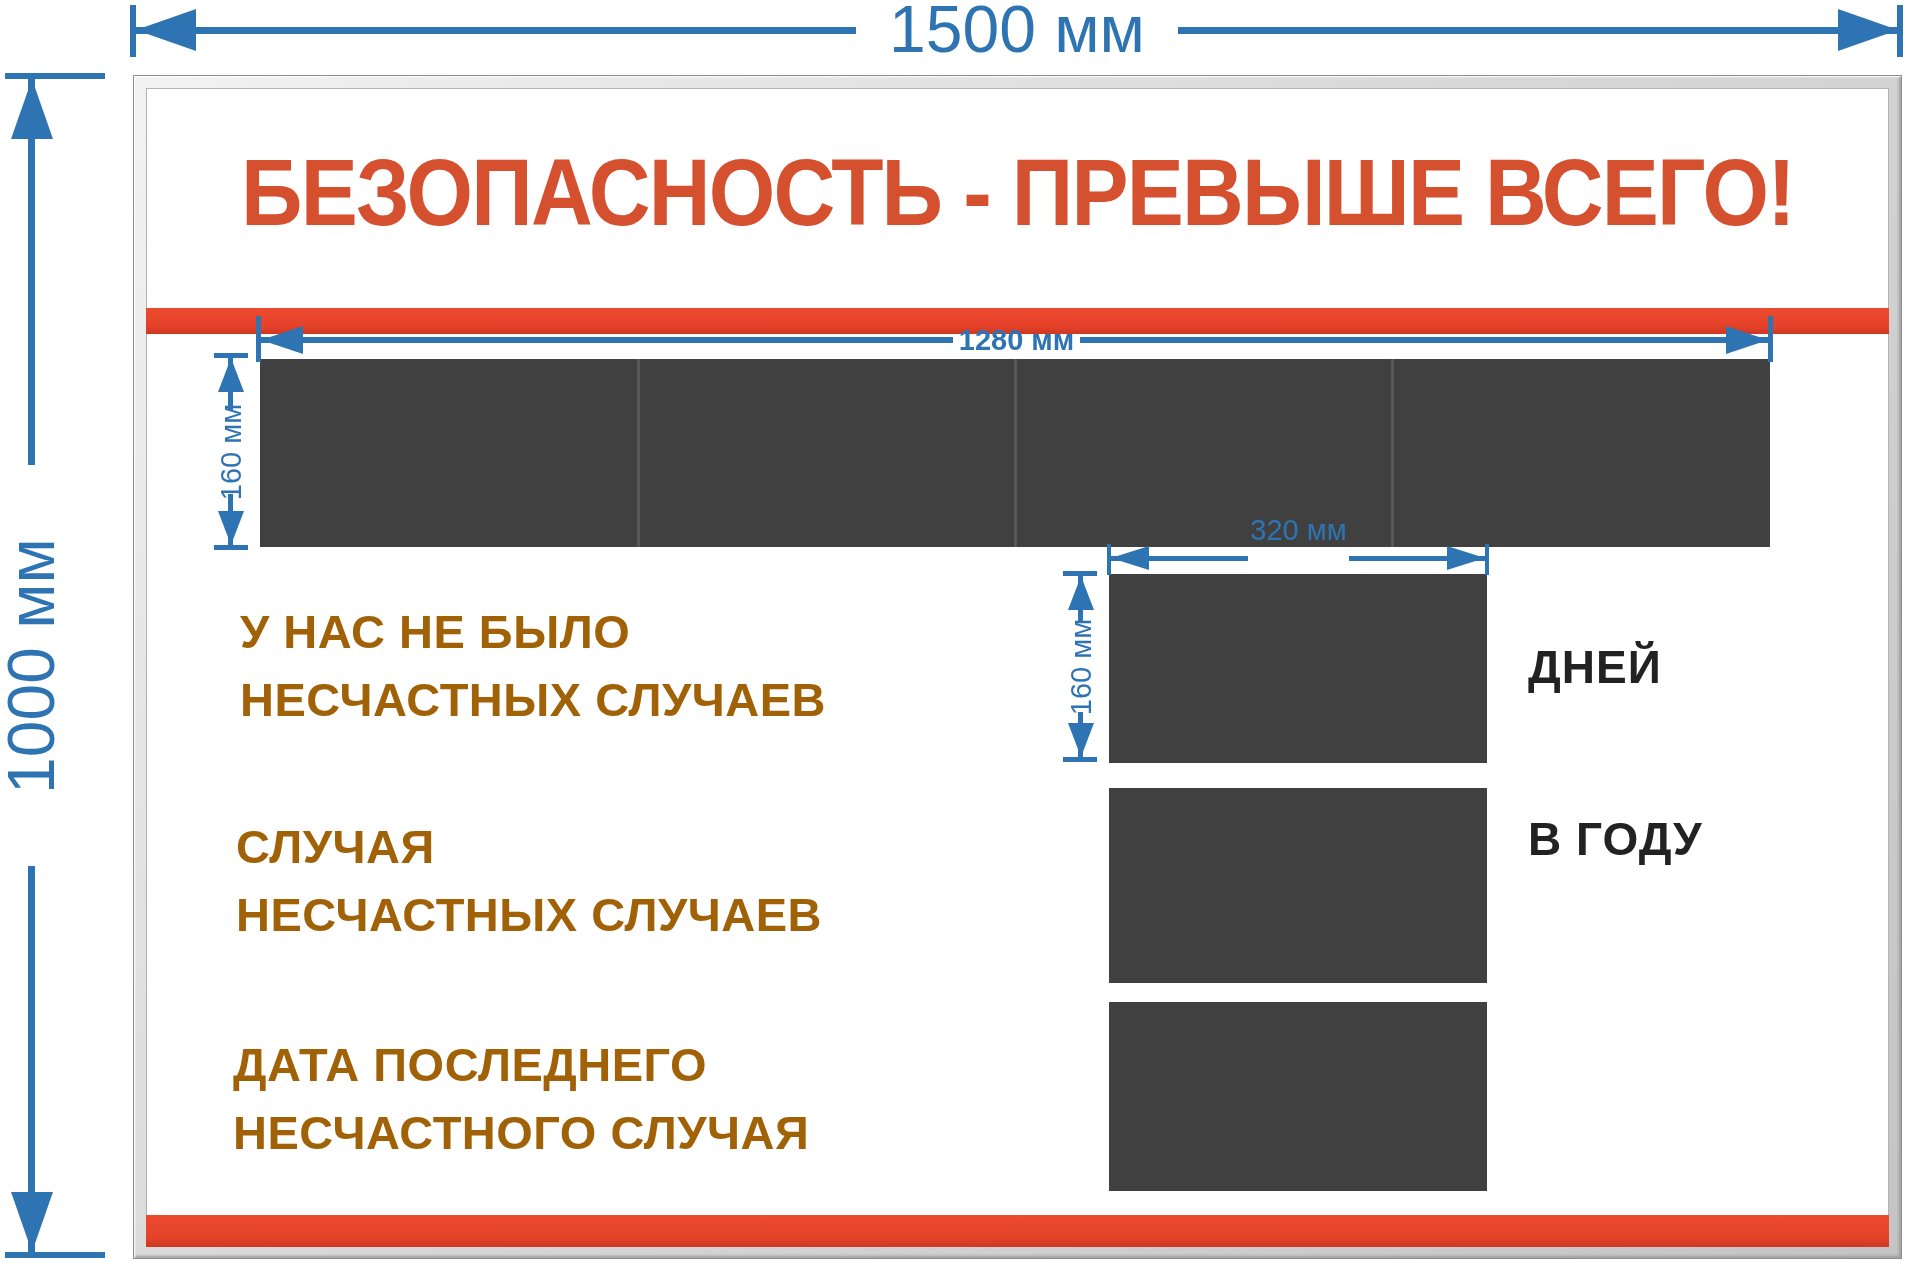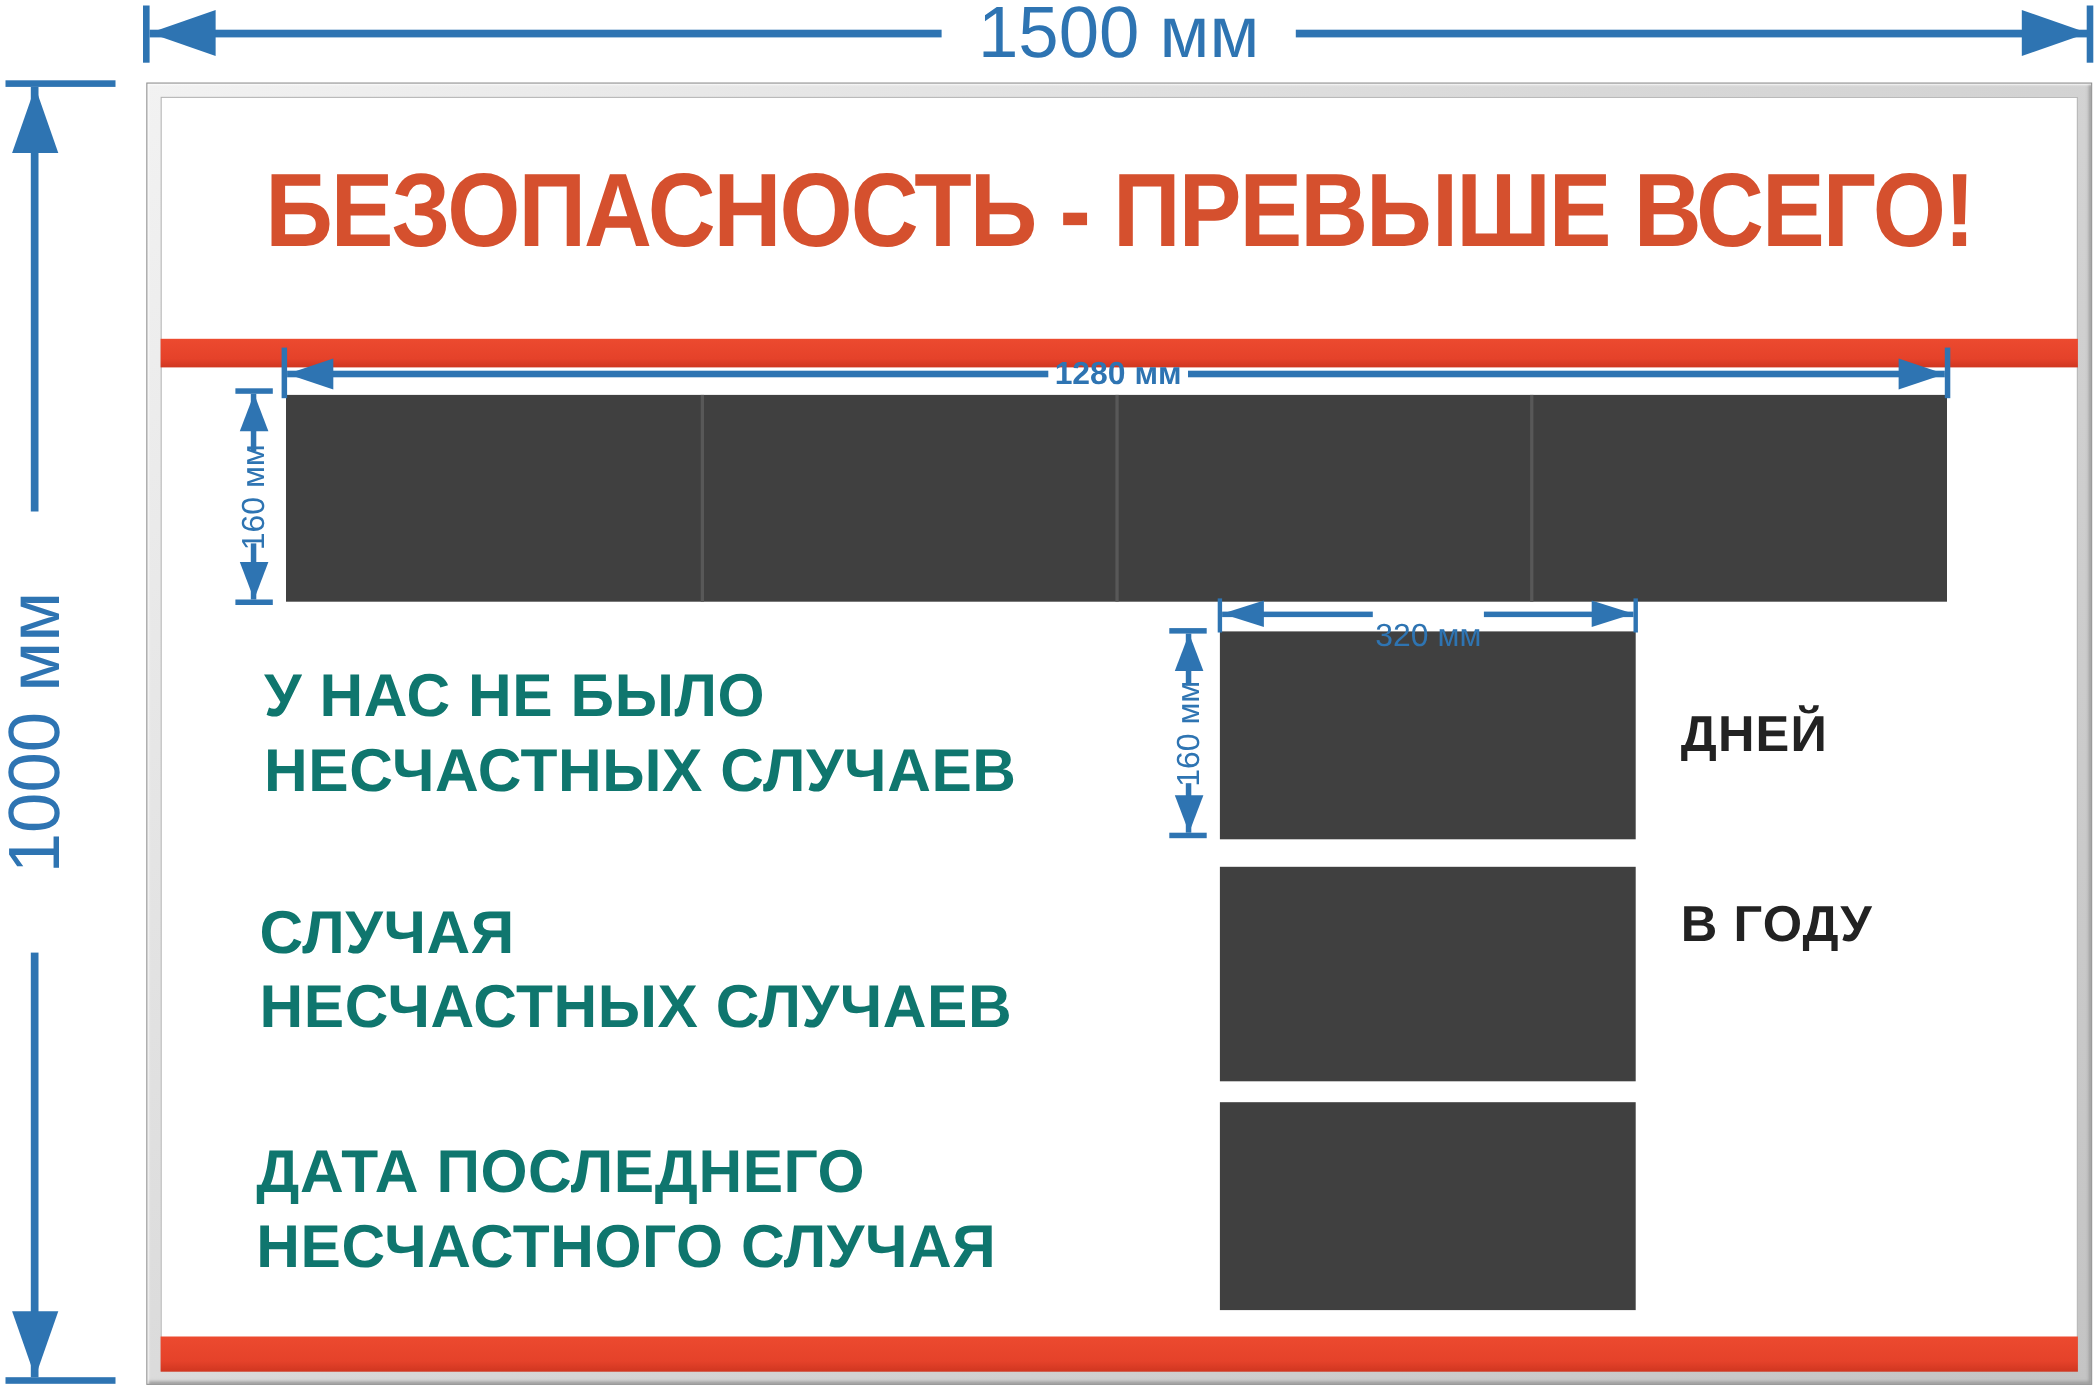--- a/index.html
+++ b/index.html
@@ -14,21 +14,21 @@
     border:1px solid #8f8f8f;box-shadow:inset 1px 1px 2px #ffffff,inset -2px -2px 3px #9b9b9b;box-sizing:border-box;}
   .board-inner{position:absolute;left:12px;top:12px;right:12px;bottom:12px;background:#fff;border:1px solid #b3b3b3;}
   
   .stripe{position:absolute;background:linear-gradient(#ec4a2f 0%,#e5422a 70%,#cf3620 100%);}
   .panel{position:absolute;background:var(--dark);}
   .panel .divider{position:absolute;top:0;bottom:0;width:3px;background:#585858;}
   
   .title{position:absolute;left:146px;top:142px;width:1743px;height:100px;line-height:100px;
     text-align:center;font-size:95px;font-weight:bold;color:var(--titlered);letter-spacing:-2px;
     white-space:nowrap;transform:scaleX(.9);}
-  .stat{position:absolute;color:#0f766e;font-weight:bold;font-size:55px;line-height:68px;letter-spacing:.5px;white-space:nowrap;}
+  .stat{position:absolute;color:#a16207;font-weight:bold;font-size:47px;line-height:68px;letter-spacing:.5px;white-space:nowrap;}
   .val{position:absolute;color:#222;font-weight:bold;font-size:46px;line-height:85px;letter-spacing:1px;white-space:nowrap;}
   
   .dl{position:absolute;background:var(--blue);}
   .dtext{position:absolute;color:var(--blue);text-align:center;white-space:nowrap;}
   .big{font-size:66px;line-height:70px;}
   .sm{font-size:29px;line-height:32px;}
   .arr{position:absolute;width:0;height:0;}
   .arr-left {border-top:21px solid transparent;border-bottom:21px solid transparent;border-right:60px solid var(--blue);}
   .arr-right{border-top:21px solid transparent;border-bottom:21px solid transparent;border-left:60px solid var(--blue);}
   .arr-up   {border-left:21px solid transparent;border-right:21px solid transparent;border-bottom:60px solid var(--blue);}
@@ -113,21 +113,21 @@
   <div class="arr sarr-up" style="left:218px;top:358px;"></div>
   <div class="arr sarr-down" style="left:218px;top:511px;"></div>
   <div class="dtext sm rot" style="left:156px;top:437px;width:150px;height:30px;line-height:30px;">160 мм</div>
 
   <div class="dl" style="left:1107px;top:544px;width:4px;height:31px;"></div>
   <div class="dl" style="left:1485px;top:544px;width:4px;height:31px;"></div>
   <div class="dl" style="left:1111px;top:556px;width:137px;height:5px;"></div>
   <div class="dl" style="left:1349px;top:556px;width:136px;height:5px;"></div>
   <div class="arr sarr-left" style="left:1111px;top:546px;"></div>
   <div class="arr sarr-right" style="left:1447px;top:546px;"></div>
-  <div class="dtext sm" style="left:1248px;top:562px;width:101px;">320 мм</div>
+  <div class="dtext sm" style="left:1248px;top:514px;width:101px;">320 мм</div>
 
   <div class="dl" style="left:1063px;top:571px;width:34px;height:5px;"></div>
   <div class="dl" style="left:1063px;top:757px;width:34px;height:5px;"></div>
   <div class="dl" style="left:1078px;top:576px;width:5px;height:47px;"></div>
   <div class="dl" style="left:1078px;top:712px;width:5px;height:45px;"></div>
   <div class="arr sarr-up" style="left:1068px;top:576px;"></div>
   <div class="arr sarr-down" style="left:1068px;top:723px;"></div>
   <div class="dtext sm rot" style="left:1006px;top:652px;width:150px;height:30px;line-height:30px;">160 мм</div>
 
 </div>

